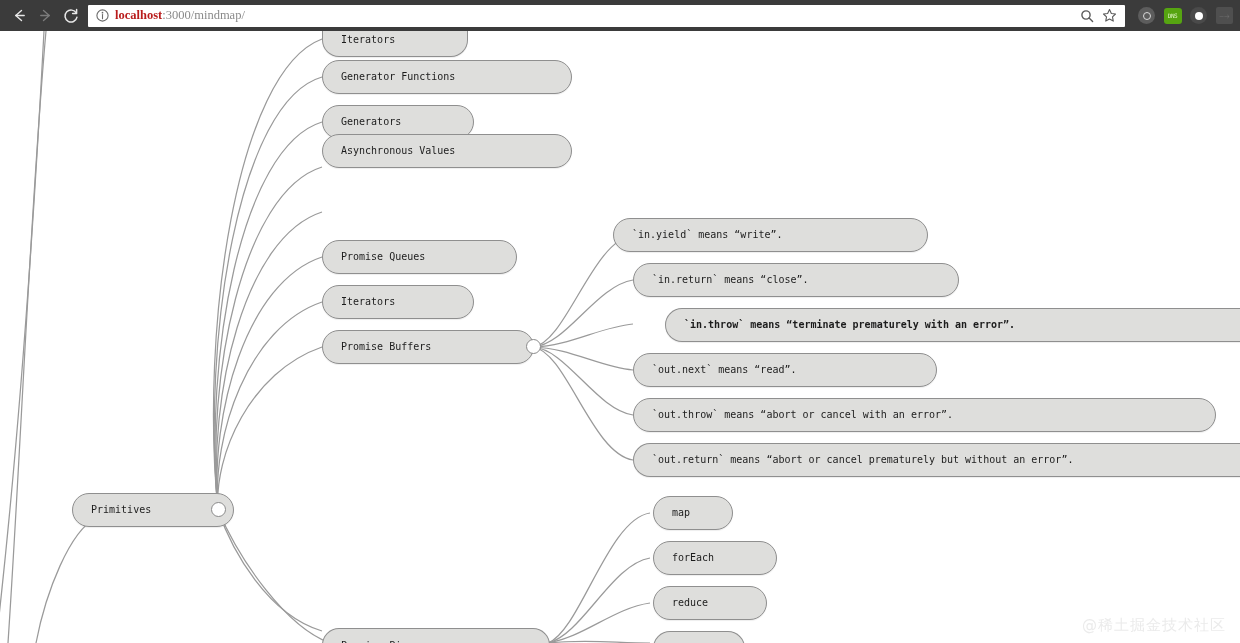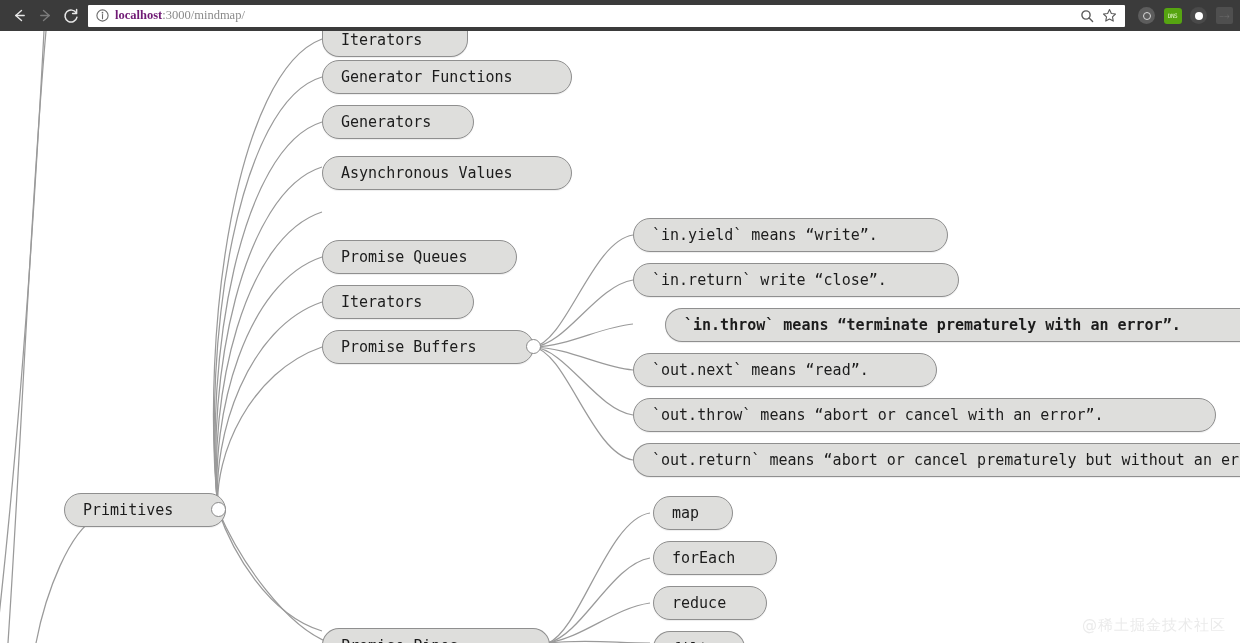--- a/index.html
+++ b/index.html
@@ -27,21 +27,21 @@
     display:flex;align-items:center;margin:0 6px 0 4px;padding:0 4px;
     box-sizing:border-box;min-width:0;
   }
   .info-icon{
     flex:0 0 auto;width:15px;height:15px;margin:0 5px 0 3px;color:#6b6b6b;
   }
   .url-text{
     font-family:"Liberation Serif",serif;font-size:12.5px;color:#8a8a8a;
     white-space:nowrap;overflow:hidden;line-height:1;
   }
-  .url-host{color:#701a75;font-weight:bold;}
+  .url-host{color:#b91c1c;font-weight:bold;}
   .url-actions{flex:0 0 auto;display:flex;align-items:center;gap:2px;margin-right:2px;}
   .url-actions .ic{width:20px;height:20px;display:flex;align-items:center;justify-content:center;color:#5a5a5a;}
 
   .ext-tray{flex:0 0 auto;display:flex;align-items:center;gap:7px;padding-left:6px;}
   .ext{width:19px;height:19px;border-radius:3px;display:flex;align-items:center;justify-content:center;}
   .ext-circle{width:17px;height:17px;border-radius:50%;background:#5d5d5d;display:flex;align-items:center;justify-content:center;}
   .ext-circle .inner{width:8px;height:8px;border-radius:50%;border:1.6px solid #d9d9d9;box-sizing:border-box;}
   .ext-green{width:18px;height:16px;border-radius:3px;background:#56a411;display:flex;align-items:center;justify-content:center;}
   .ext-green .g-txt{font-family:"DejaVu Sans Mono",monospace;font-size:6px;color:#dff5c6;letter-spacing:-0.4px;line-height:1;}
   .ext-dark{width:17px;height:17px;border-radius:50%;background:#4a4a4a;display:flex;align-items:center;justify-content:center;}
@@ -51,21 +51,21 @@
 
   
   .canvas{position:absolute;left:0;top:31px;width:1240px;height:612px;background:#ffffff;overflow:hidden;}
   .edges{position:absolute;left:0;top:0;width:1240px;height:612px;}
 
   .node{
     position:absolute;box-sizing:border-box;
     background:#dededc;border:1px solid #8f8f8f;border-radius:17px;
     display:flex;align-items:center;
     font-family:"DejaVu Sans Mono",monospace;
-    font-size:15px;color:#1c1c1c;white-space:nowrap;
+    font-size:10px;color:#1c1c1c;white-space:nowrap;
     padding:0 18px;height:34px;line-height:32px;
     box-shadow:0 1px 1px rgba(0,0,0,0.07);
   }
   .node.clip-right{border-right:none;border-top-right-radius:0;border-bottom-right-radius:0;}
   .node.clip-top{border-top:none;border-top-left-radius:0;border-top-right-radius:0;}
   .node.clip-bottom{border-bottom:none;border-bottom-left-radius:0;border-bottom-right-radius:0;}
 
   .handle{
     position:absolute;width:15px;height:15px;border-radius:50%;
     background:#ffffff;border:1.4px solid #8a8a8a;box-sizing:border-box;z-index:5;
@@ -186,32 +186,32 @@
         <path d="M548 612 C 580 600, 608 488, 650 482"></path>
         <path d="M548 612 C 582 604, 612 533, 650 527"></path>
         <path d="M548 612 C 584 606, 614 577, 650 572"></path>
         <path d="M548 612 C 586 608, 616 612, 650 612"></path>
       </g>
     </svg>
 
     <div class="node clip-top" style="left:322px;top:-8px;width:146px;">Iterators</div>
     <div class="node" style="left:322px;top:29px;width:250px;">Generator Functions</div>
     <div class="node" style="left:322px;top:74px;width:152px;">Generators</div>
-    <div class="node" style="left:322px;top:125px;width:250px;">Asynchronous Values</div>
+    <div class="node" style="left:322px;top:103px;width:250px;">Asynchronous Values</div>
     <div class="node" style="left:322px;top:209px;width:195px;">Promise Queues</div>
     <div class="node" style="left:322px;top:254px;width:152px;">Iterators</div>
     <div class="node" style="left:322px;top:299px;width:212px;">Promise Buffers</div>
     <div class="handle" style="left:526px;top:308px;"></div>
     <div class="node clip-bottom" style="left:322px;top:597px;width:228px;">Promise Pipes</div>
 
-    <div class="node" style="left:64px;top:462px;width:162px;">Primitives</div>
+    <div class="node" style="left:72px;top:462px;width:162px;">Primitives</div>
     <div class="handle" style="left:211px;top:471px;"></div>
 
-    <div class="node" style="left:633px;top:187px;width:315px;">`in.yield` means “write”.</div>
-    <div class="node" style="left:633px;top:232px;width:326px;">`in.return` write “close”.</div>
+    <div class="node" style="left:613px;top:187px;width:315px;">`in.yield` means “write”.</div>
+    <div class="node" style="left:633px;top:232px;width:326px;">`in.return` means “close”.</div>
     <div class="node clip-right" style="left:665px;top:277px;width:608px;font-weight:bold;">`in.throw` means “terminate prematurely with an error”.</div>
     <div class="node" style="left:633px;top:322px;width:304px;">`out.next` means “read”.</div>
     <div class="node" style="left:633px;top:367px;width:583px;">`out.throw` means “abort or cancel with an error”.</div>
     <div class="node clip-right" style="left:633px;top:412px;width:608px;">`out.return` means “abort or cancel prematurely but without an error”.</div>
 
     <div class="node" style="left:653px;top:465px;width:80px;">map</div>
     <div class="node" style="left:653px;top:510px;width:124px;text-align:right;">forEach</div>
     <div class="node" style="left:653px;top:555px;width:114px;">reduce</div>
     <div class="node clip-bottom" style="left:653px;top:600px;width:92px;">filter</div>
 

